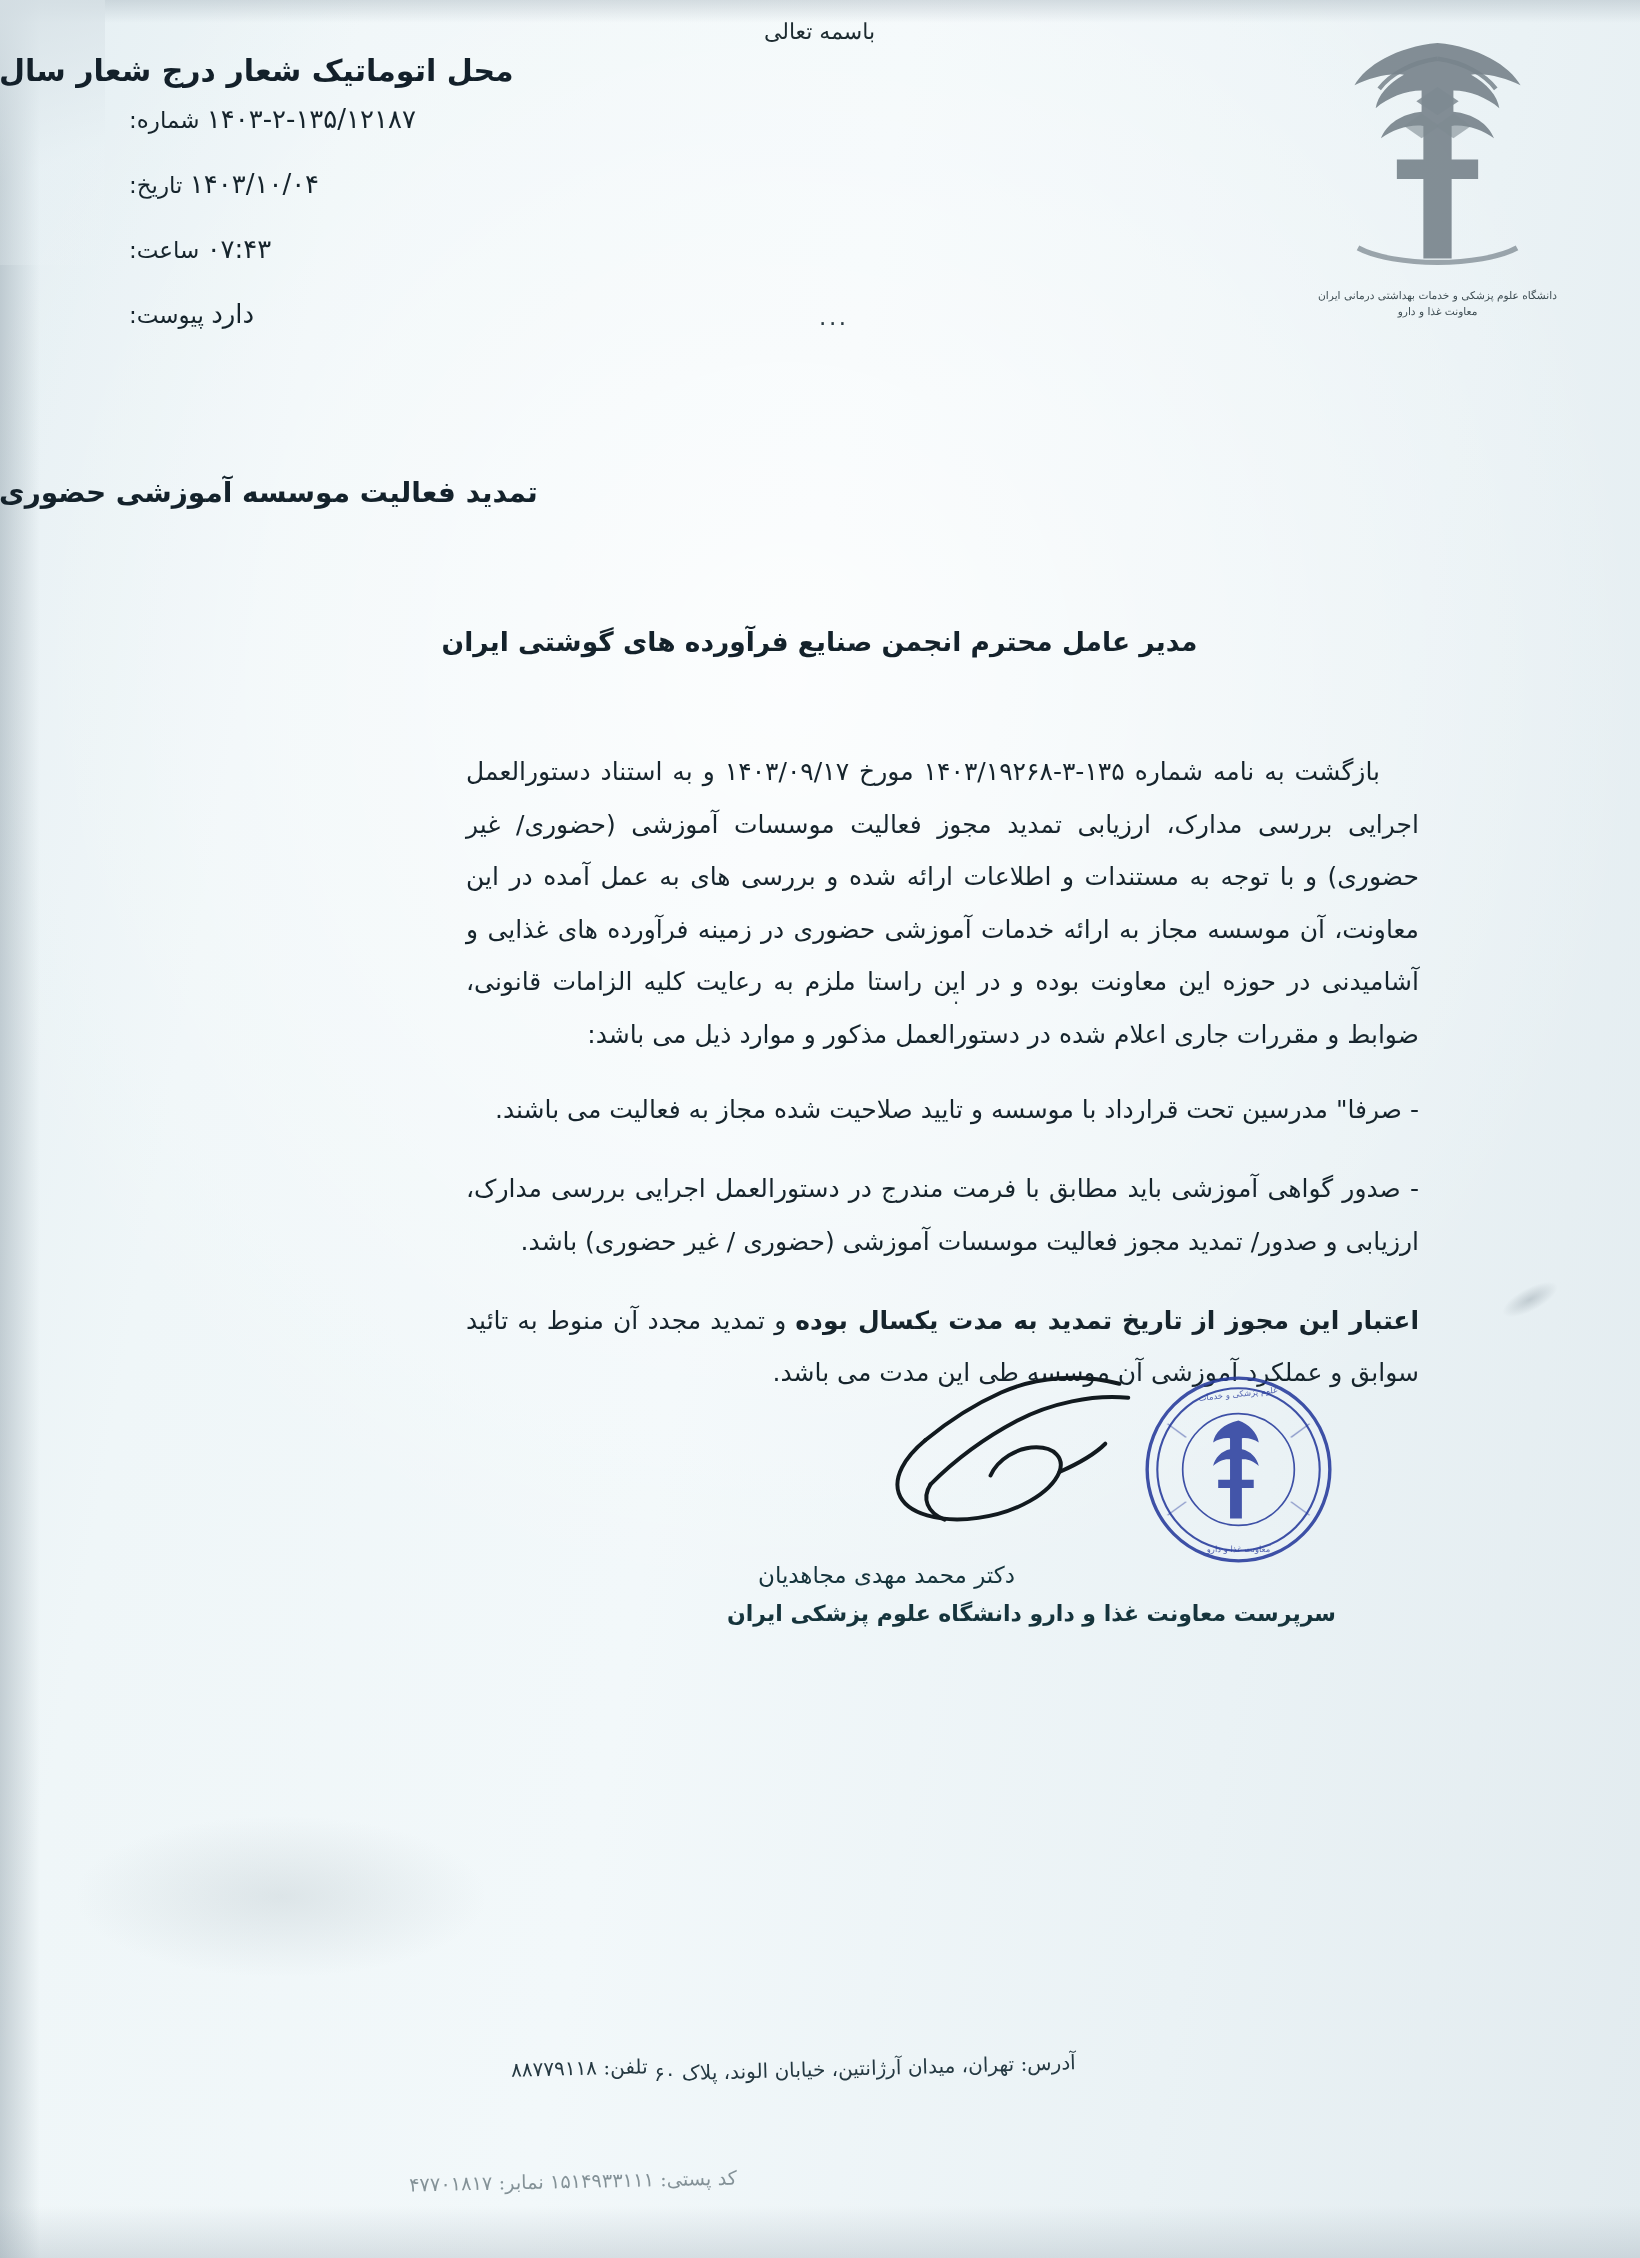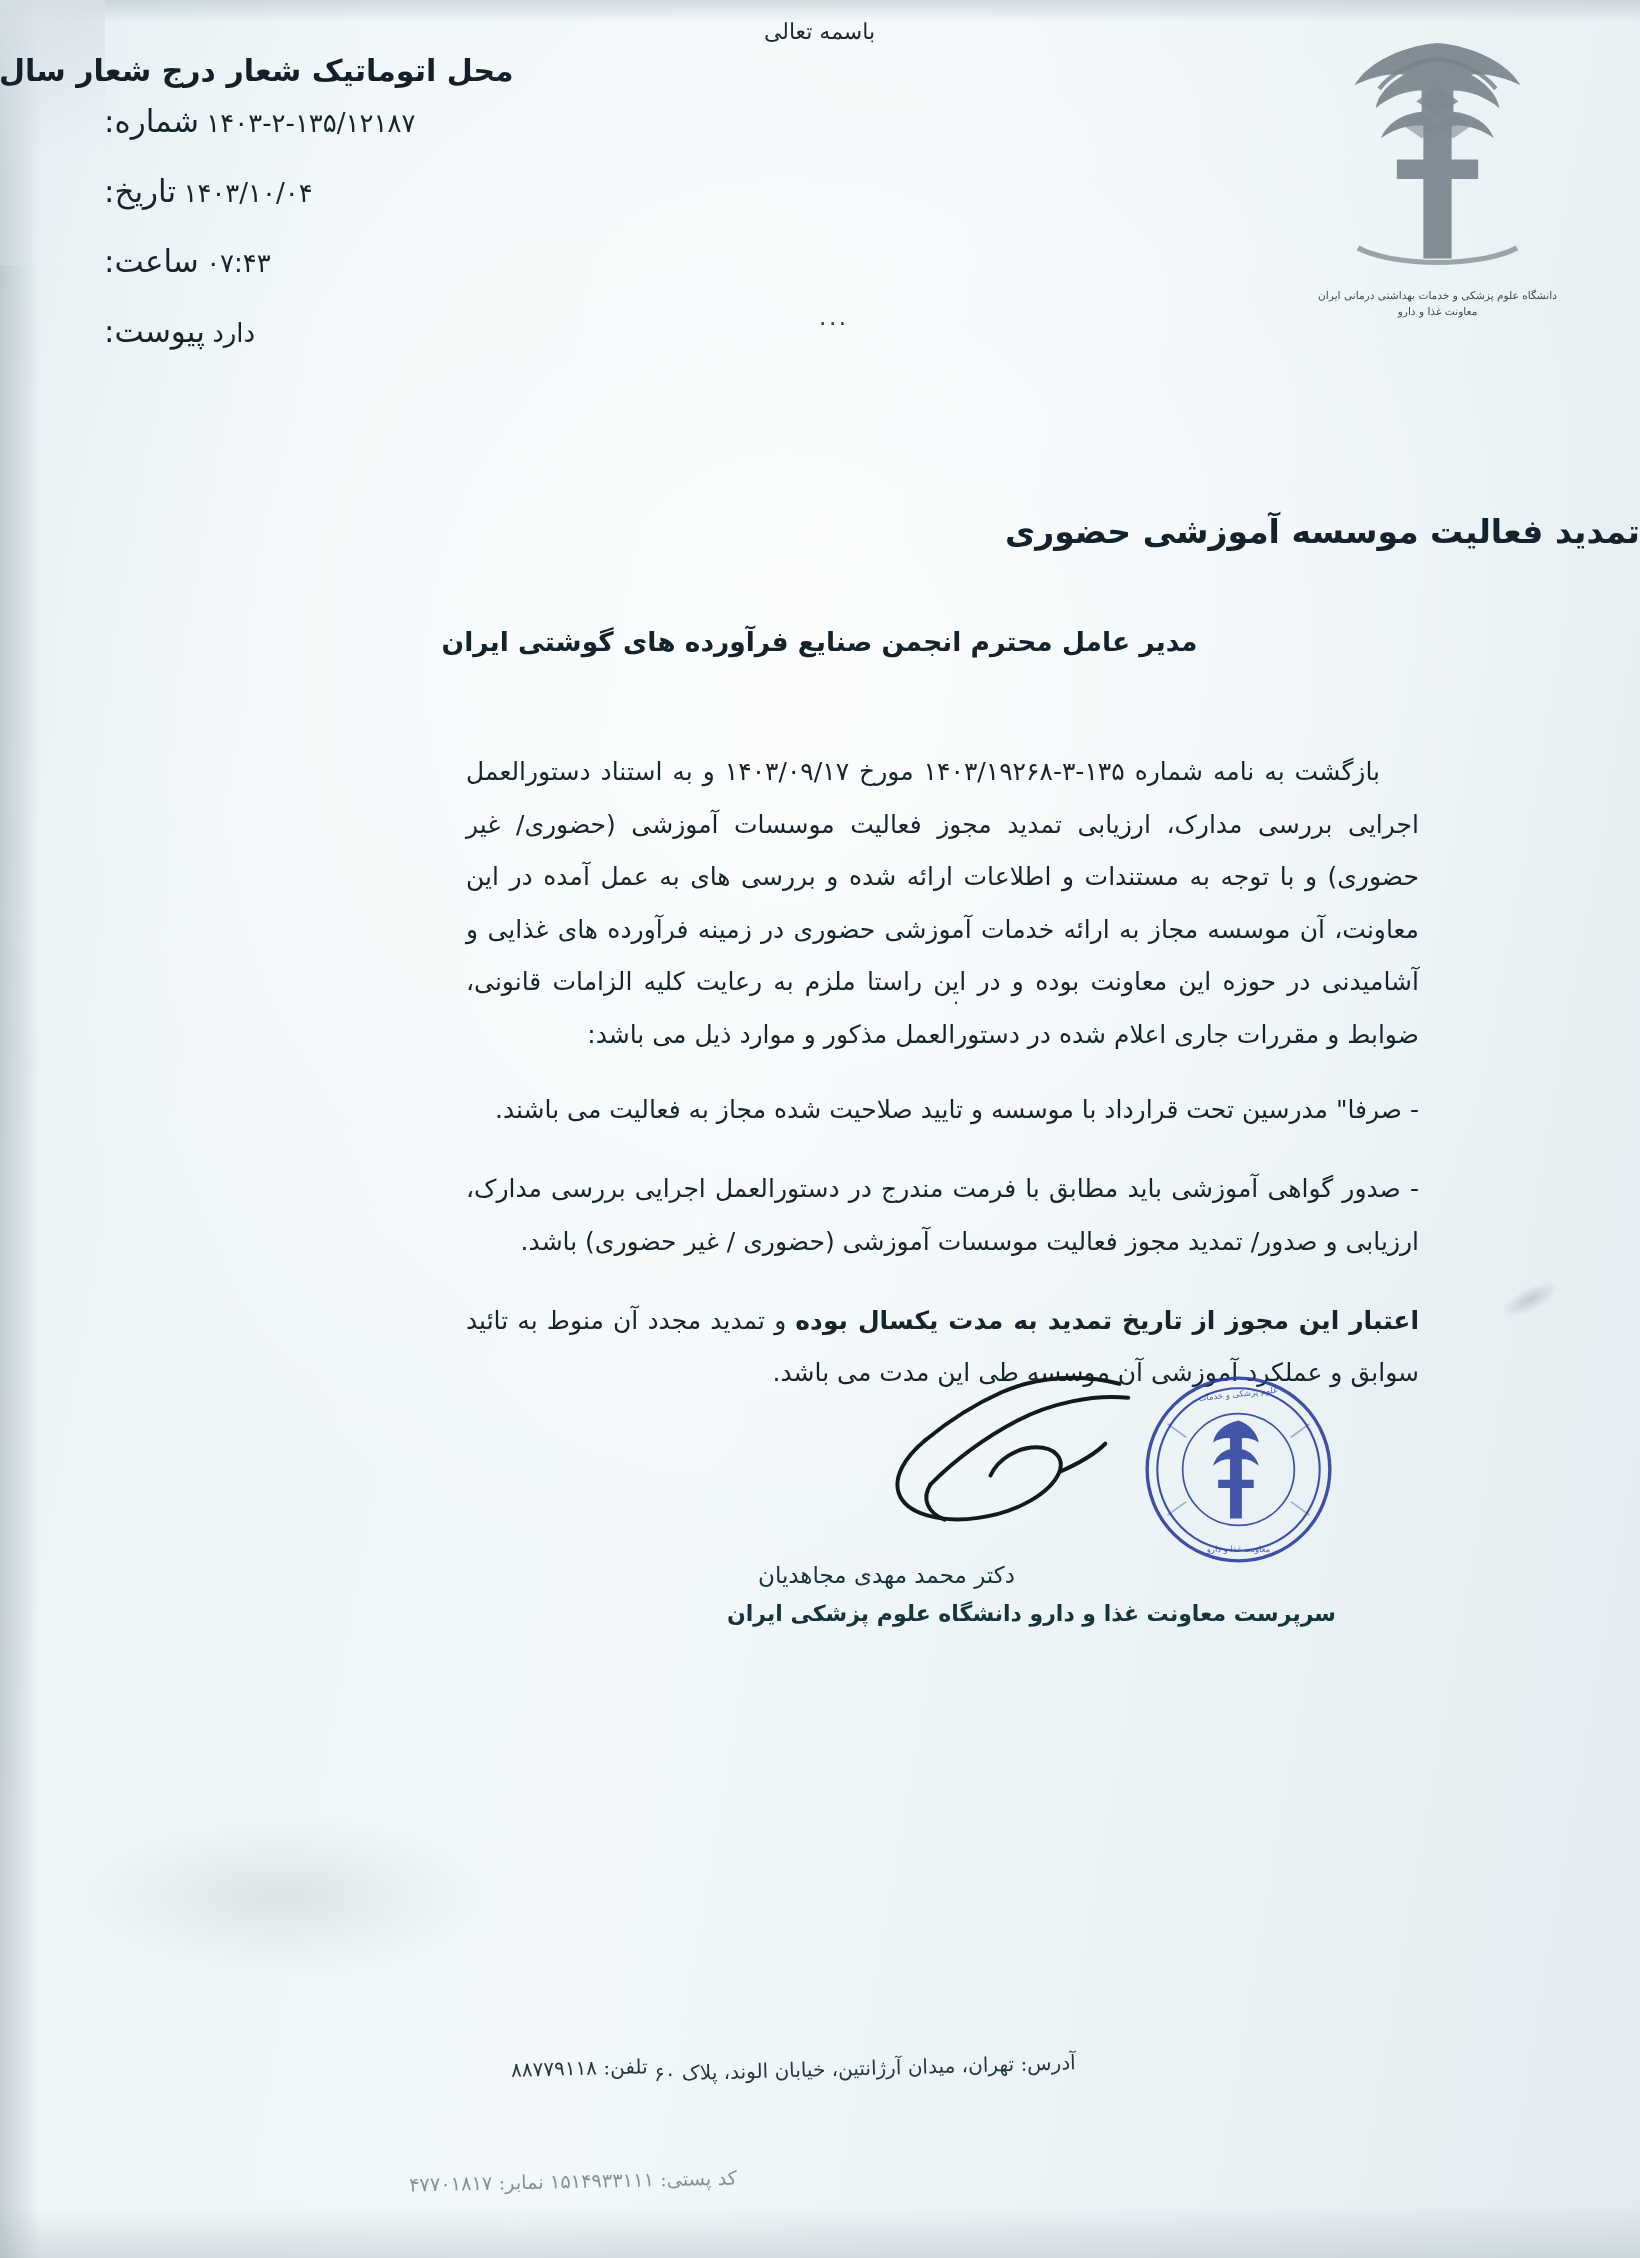--- a/index.html
+++ b/index.html
@@ -101,21 +101,21 @@
     font-size: 23px;
     line-height: 1.0;
   }
   .meta-row {
     display: block;
     margin-bottom: 39px;
     direction: rtl;
     text-align: left;
     white-space: nowrap;
   }
-  .meta-label { font-size: 31px; }
+  .meta-label { font-size: 23px; margin-left: 25px; }
   .meta-value { font-size: 26px; }
 
   
   .logo-wrap {
     position: absolute;
     top: 26.5px;
     left: 1306px;
     width: 265px;
     height: 300px;
   }
@@ -137,25 +137,24 @@
     font-size: 23px;
     color: #2b3a42;
     letter-spacing: 2.6px;
   }
 
   
   .subject {
     position: absolute;
     top: 476px;
     right: 0; left: 0;
-    text-align: right;
-    font-size: 33px;
+    text-align: left;
+    font-size: 28px;
     font-weight: bold;
     color: #14222b;
-    margin-top: 36px;
   }
   .addressee {
     position: absolute;
     top: 626px;
     right: 0; left: 0;
     text-align: center;
     font-size: 26.5px;
     font-weight: bold;
     color: #14222b;
   }

